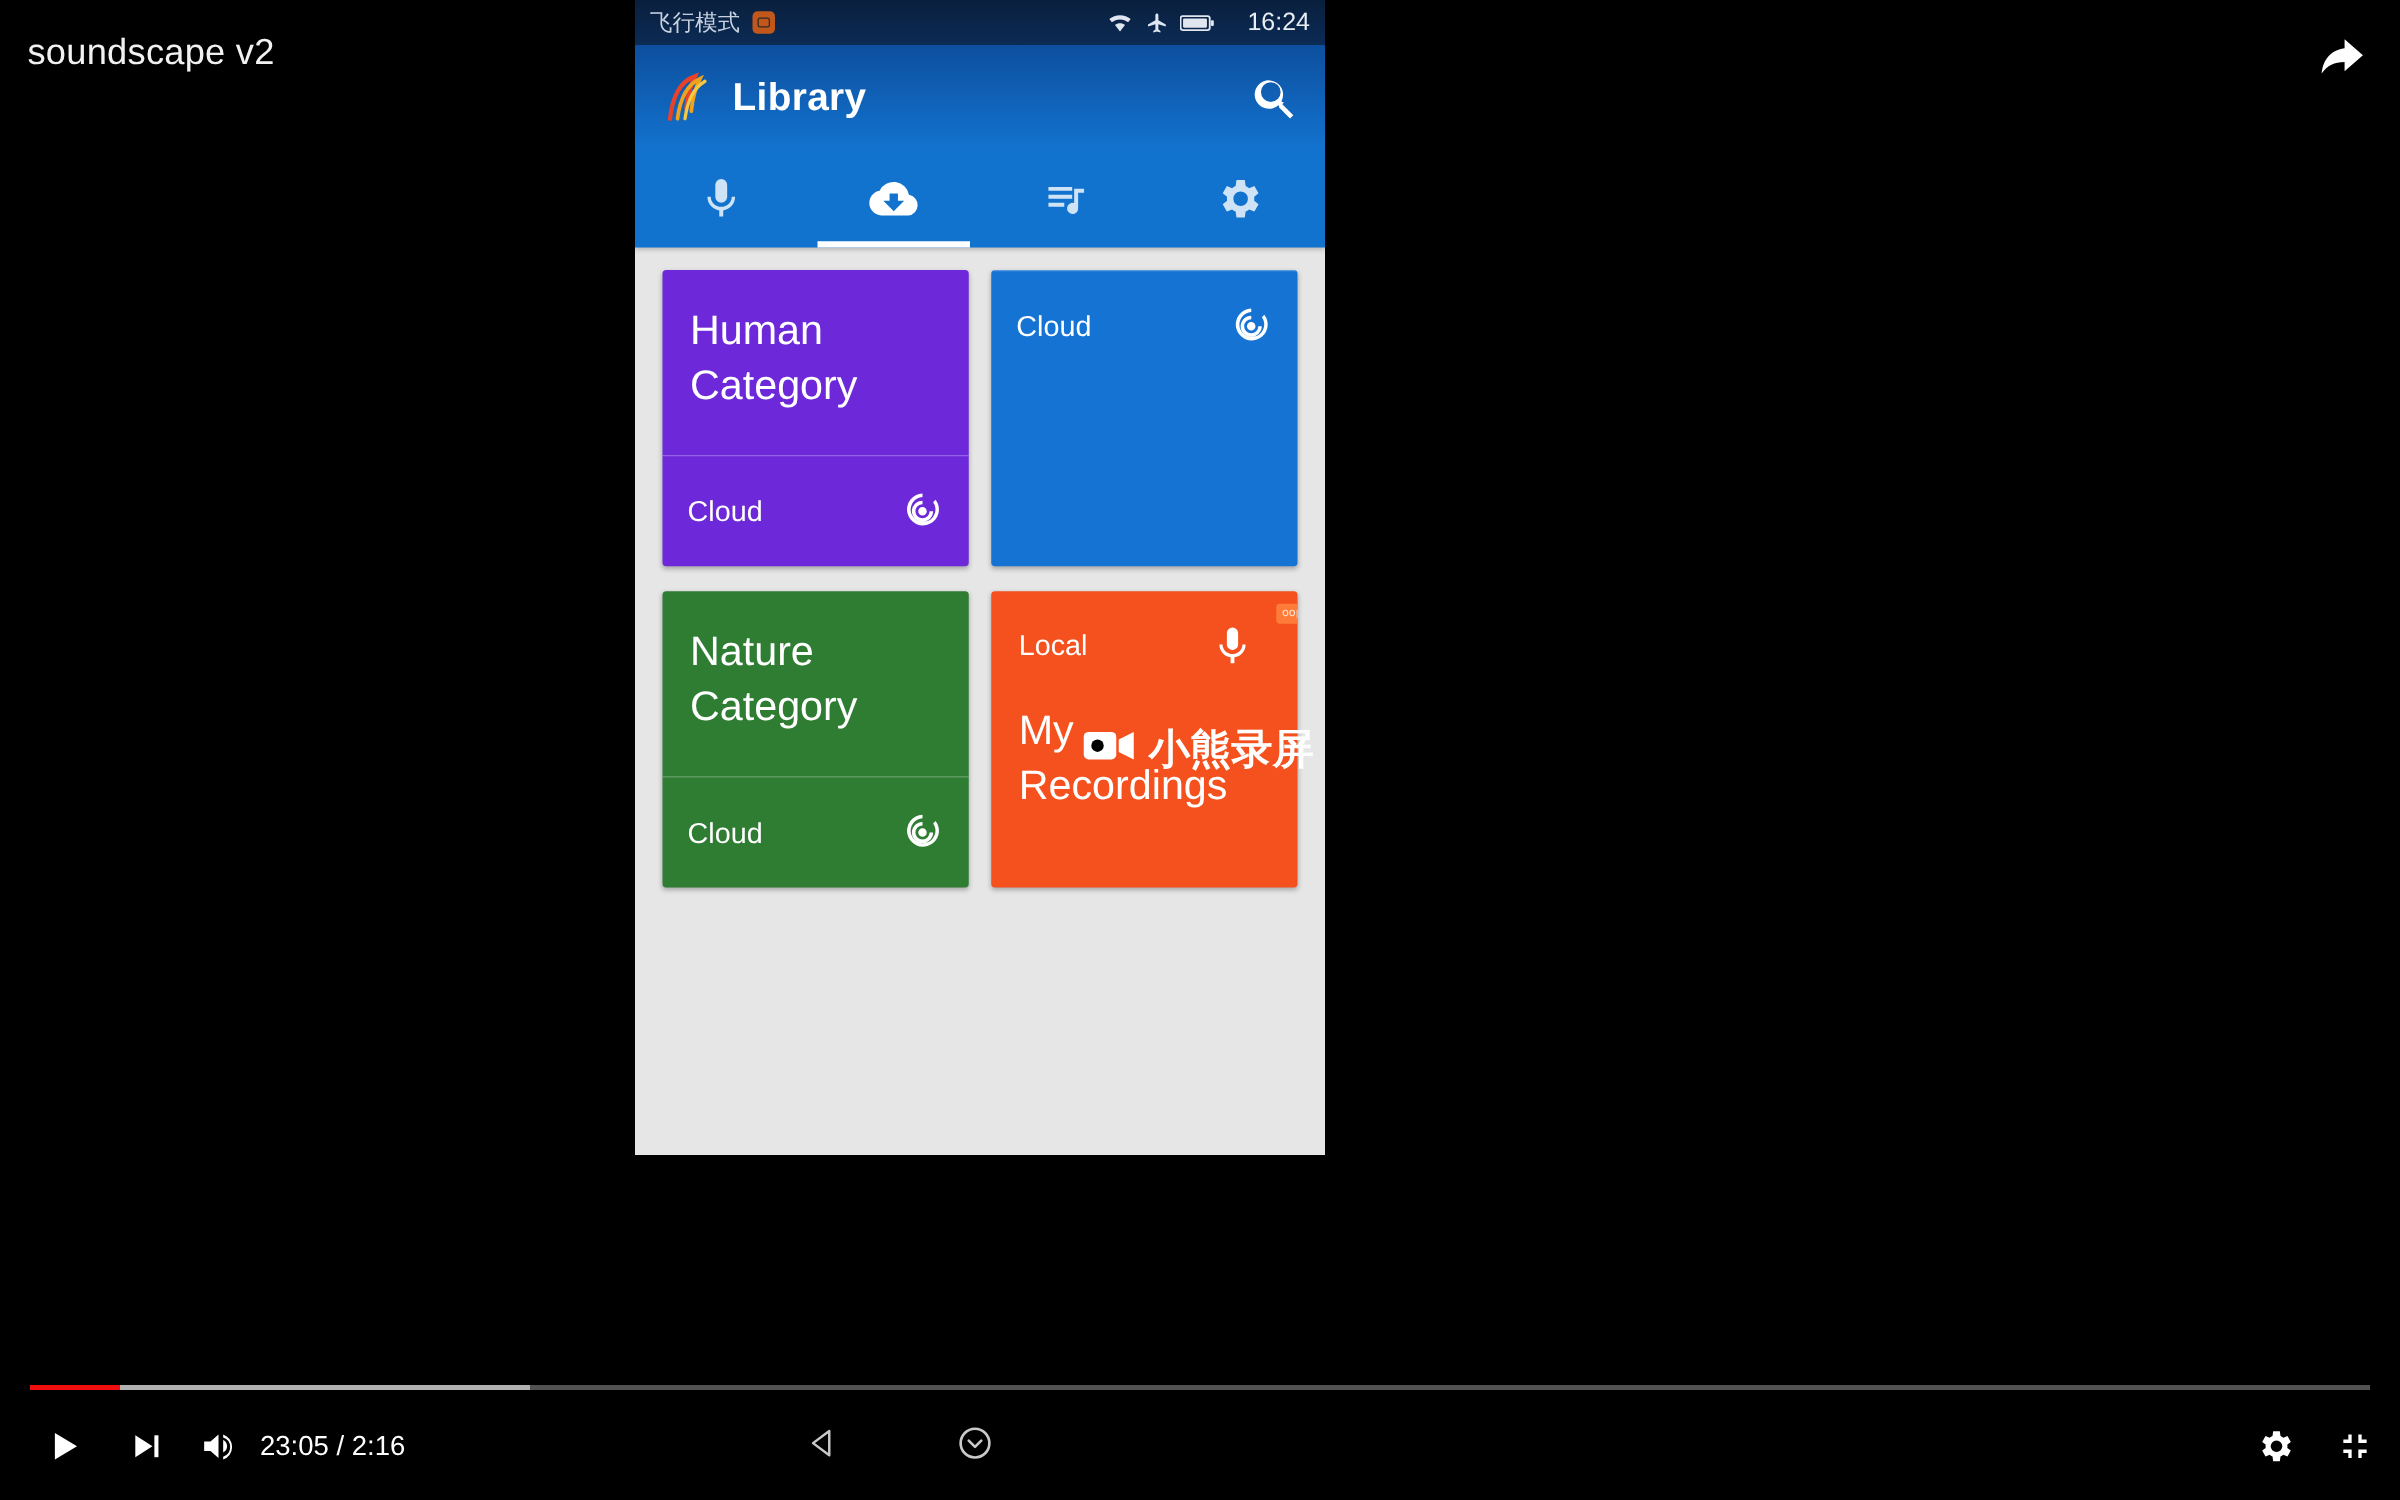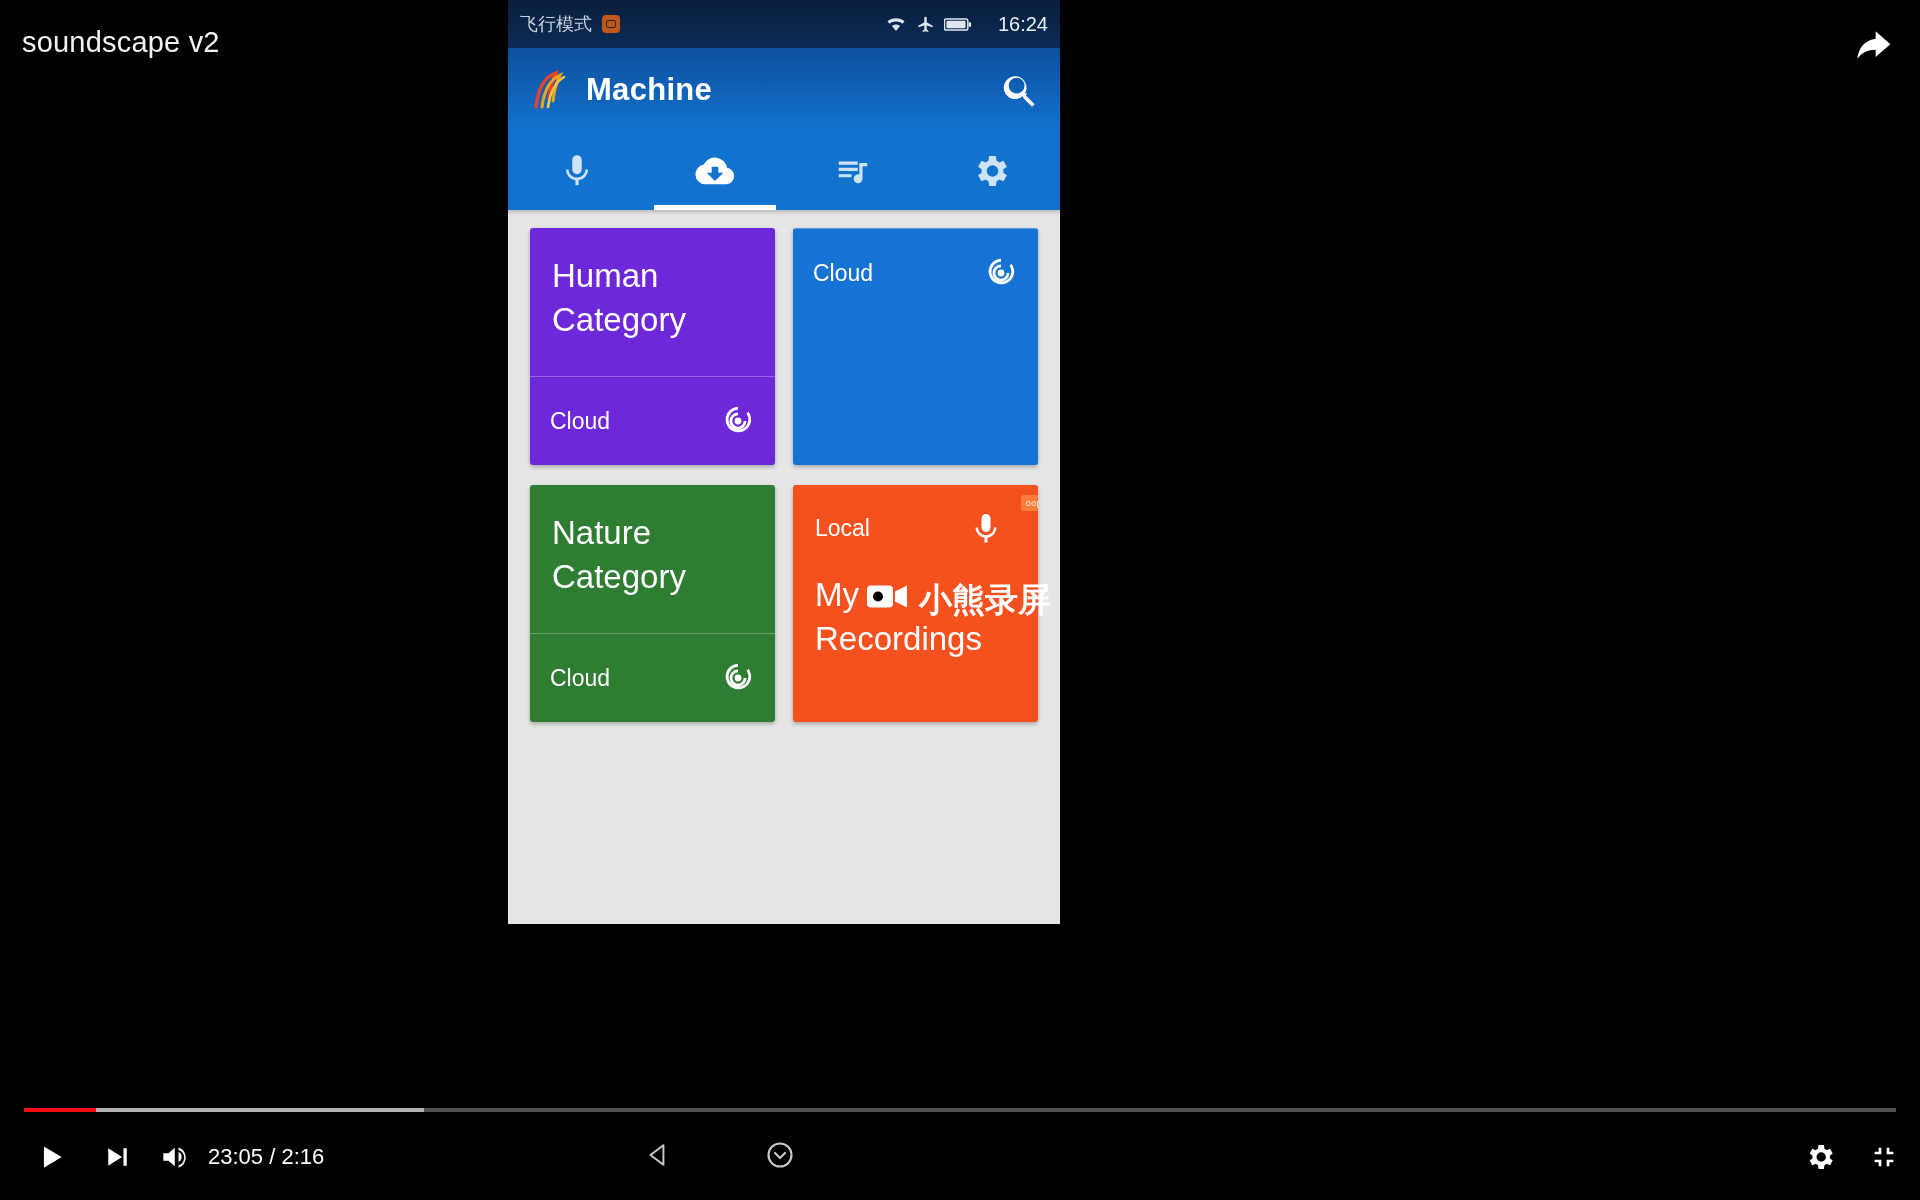--- a/index.html
+++ b/index.html
@@ -72,21 +72,21 @@
   }
 
   
   #phone {
     position: absolute; left: 508px; top: 0;
     width: 552px; height: 924px;
     background: #e6e6e6; overflow: hidden;
   }
 
   .statusbar {
-    height: 48px; width: 100%;
+    height: 36px; width: 100%;
     background: linear-gradient(180deg, #0a1f3d 0%, #0b2b55 100%);
     display: flex; align-items: center; padding: 0 12px;
     color: #c9d3e0; font-size: 18px;
   }
   .sb-left { display: flex; align-items: center; gap: 10px; }
   .sb-text { font-family: "DejaVu Sans", sans-serif; font-size: 18px; color: #c7d2e0; }
   .sb-appicon {
     width: 18px; height: 18px; border-radius: 4px;
     background: #c2571b; display: flex; align-items: center; justify-content: center;
   }
@@ -217,21 +217,21 @@
     </div>
 
     <div class="appbar">
       <span class="logo">
         <svg viewBox="0 0 46 46">
           <path d="M10 40 C12 22 18 10 30 6 C26 14 24 22 23 32" fill="none" stroke="#e8432a" stroke-width="3.4" stroke-linecap="round"></path>
           <path d="M16 40 C18 24 23 13 34 8 C30 16 28 24 27 34" fill="none" stroke="#f0a21c" stroke-width="3" stroke-linecap="round"></path>
           <path d="M22 40 C24 26 28 16 38 10" fill="none" stroke="#f6c945" stroke-width="2.6" stroke-linecap="round"></path>
         </svg>
       </span>
-      <span class="app-title">Machine</span>
+      <span class="app-title">Library</span>
       <span class="search-btn">
         <svg viewBox="0 0 24 24" width="42" height="42">
             <path d="M15.5 14h-.8l-.3-.3A6.5 6.5 0 1 0 13 15.5l.3.3v.8l5 5 1.5-1.5-5-5Zm-6 0A4.5 4.5 0 1 1 14 9.5 4.5 4.5 0 0 1 9.5 14Z" fill="#fff"></path>
           </svg>
       </span>
     </div>
 
     <div class="tabbar">
       <div class="tab">
         <svg width="38" height="38" viewBox="0 0 24 24" fill="#cfe3f7">

